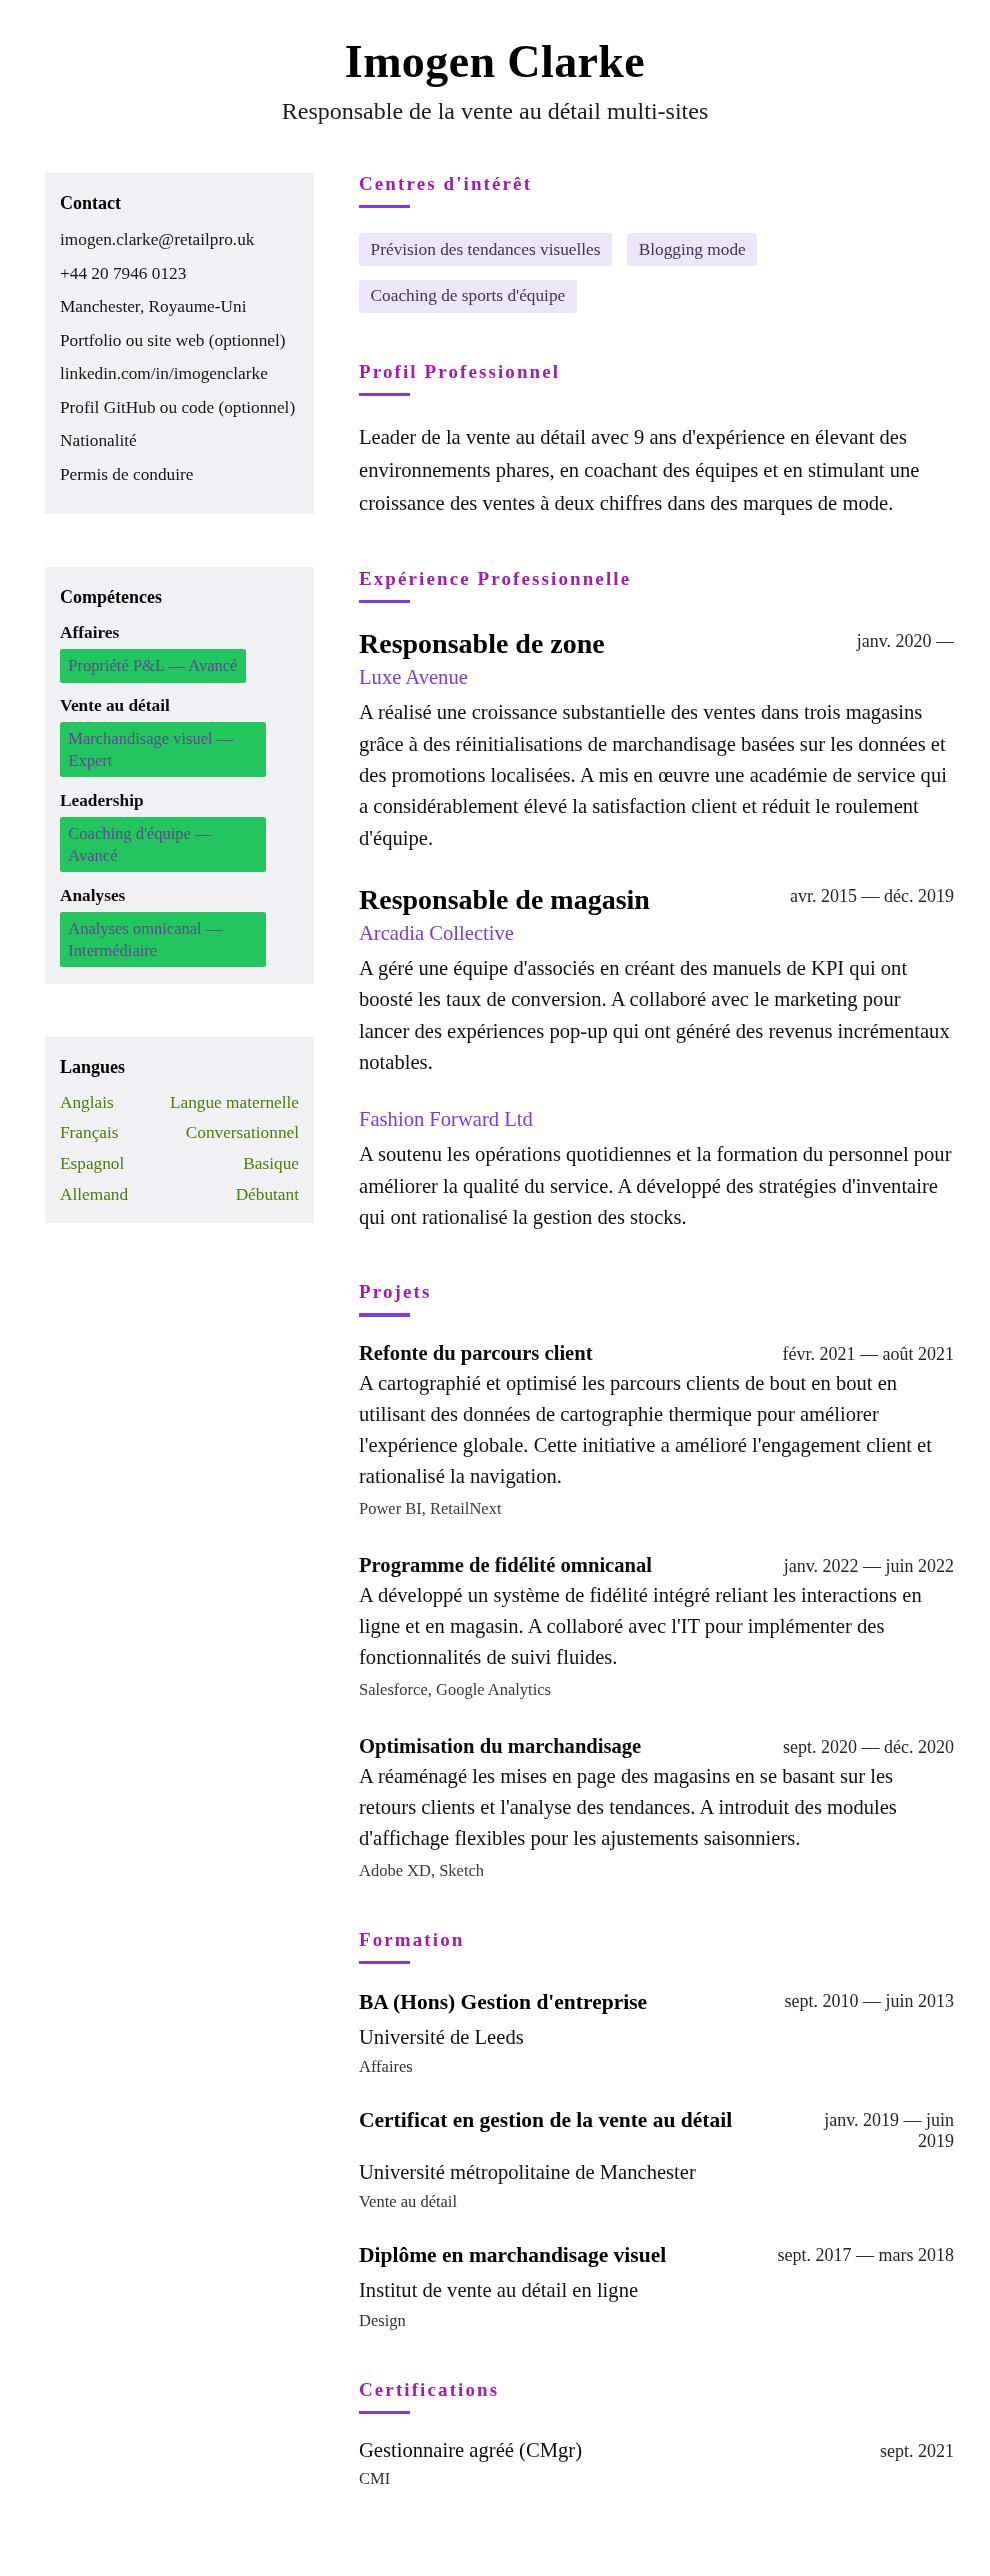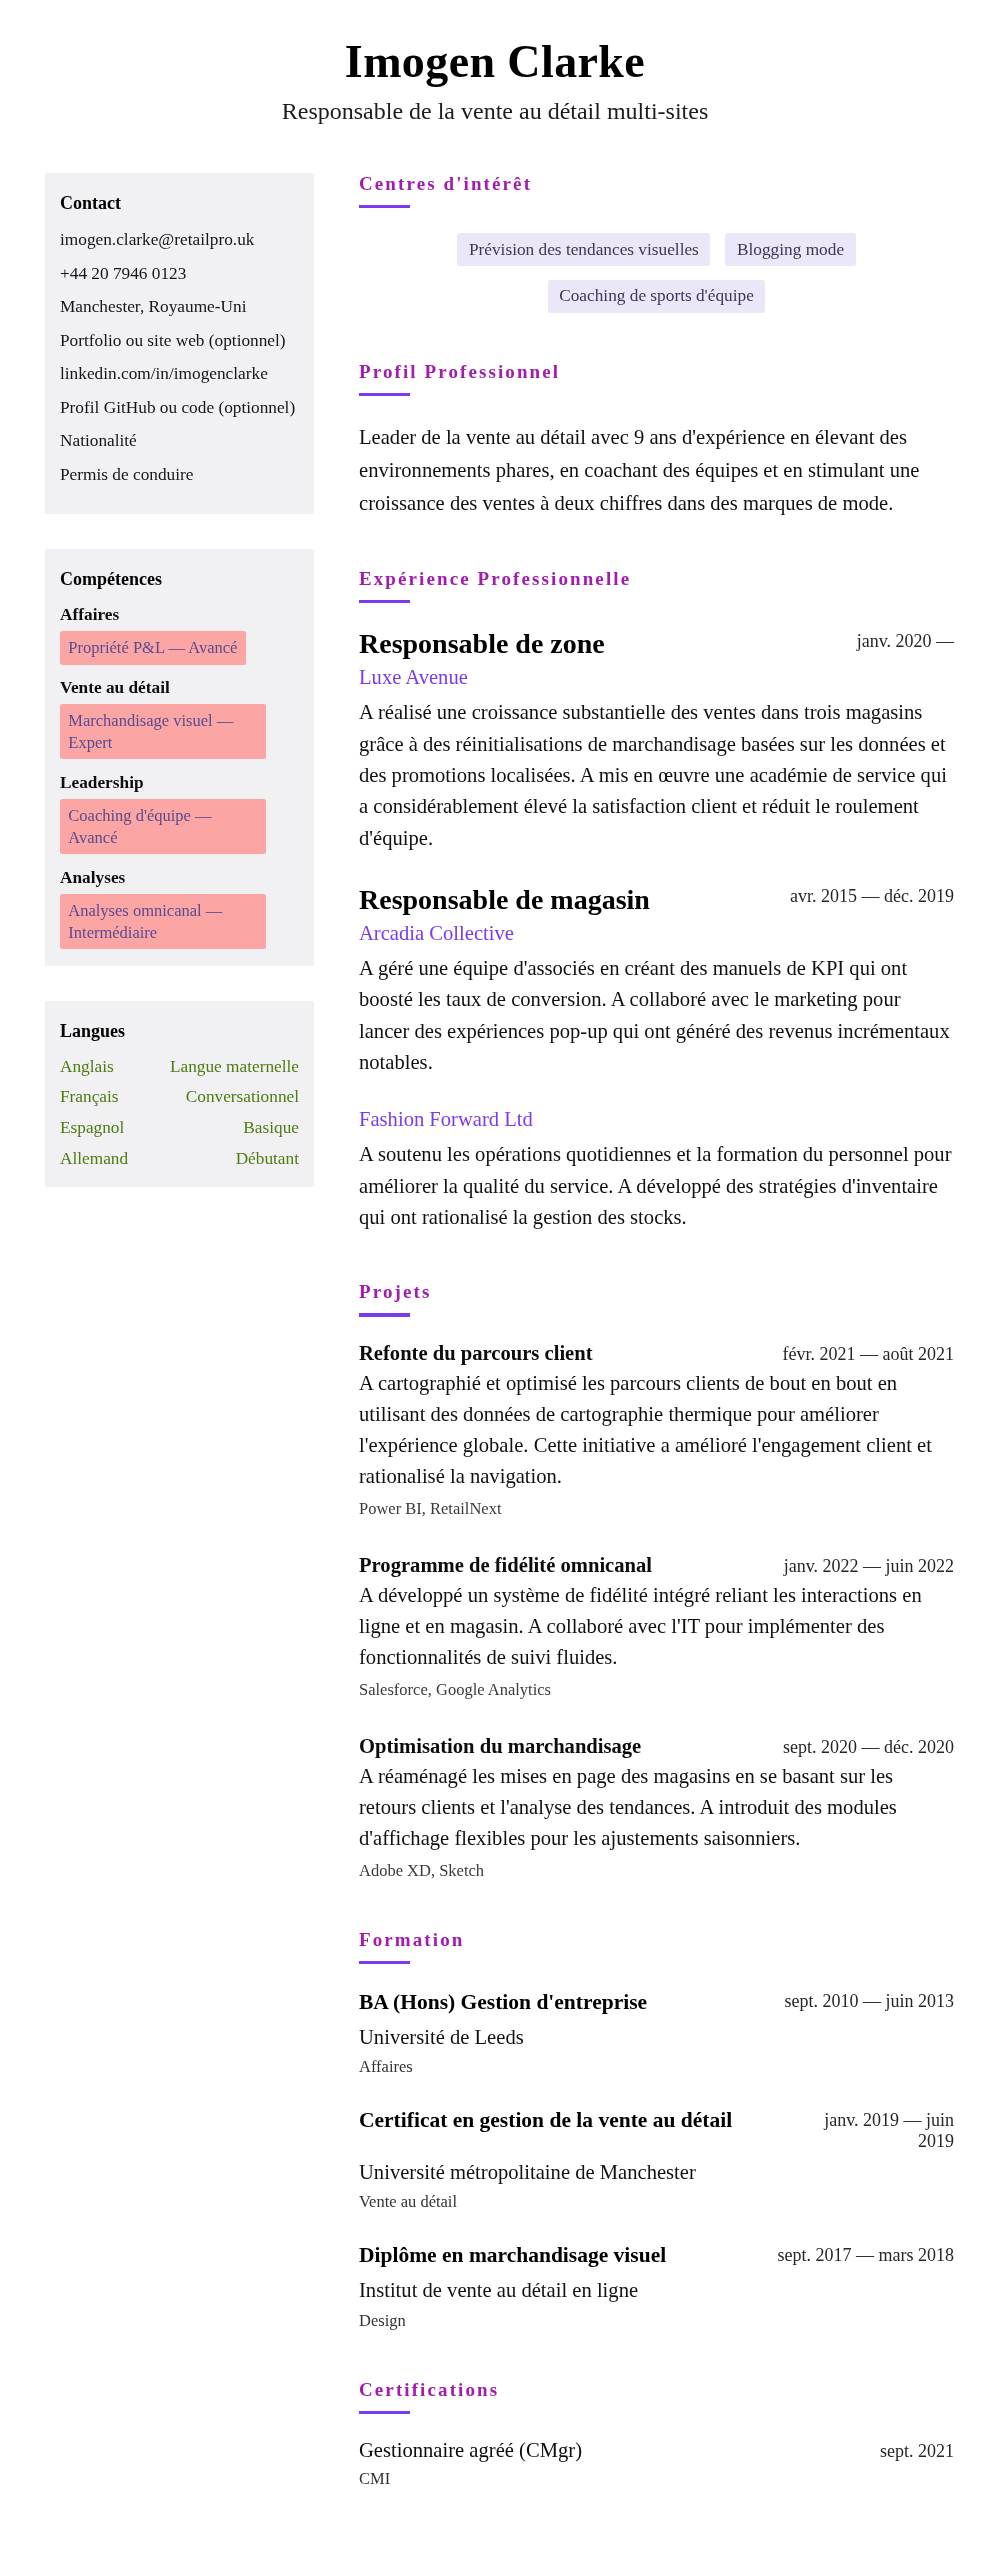--- a/index.html
+++ b/index.html
@@ -9,45 +9,45 @@
     font-family:"Liberation Serif","DejaVu Serif",serif;
     color:#111111;
   }
   
   .header { text-align:center; padding-top:35px; }
   .name { font-size:46px; font-weight:bold; letter-spacing:0.4px; color:#000; }
   .subtitle { font-size:24px; margin-top:10px; color:#1c1c1c; }
 
   
   .content { display:flex; align-items:flex-start; gap:45px; padding:48px 36px 58px 45px; }
-  .sidebar { width:269px; flex-shrink:0; display:flex; flex-direction:column; gap:35px; }
+  .sidebar { width:269px; flex-shrink:0; display:flex; flex-direction:column; gap:53px; }
   .main { flex:1; min-width:0; }
 
   
   .side-box { background:#f1f1f4; padding:20px 15px 16.5px 15px; }
   .side-heading { font-size:18px; font-weight:bold; color:#000; margin-bottom:15px; }
   .contact-item { font-size:17.3px; line-height:1.32; margin-bottom:10.7px; color:#161616; }
   .skill-cat { font-size:17.3px; font-weight:bold; margin:13.2px 0 6.6px 0; color:#0d0d0d; }
   .skill-cat:first-of-type { margin-top:0; }
   .skill-pill {
     display:inline-block; max-width:206px;
-    background:#fca5a5; color:#5a4b8f;
+    background:#22c55e; color:#5a4b8f;
     font-size:16.5px; line-height:1.32;
     padding:5.8px 8.3px; border-radius:2.5px;
   }
   .lang-row { display:flex; justify-content:space-between; align-items:baseline; gap:10px; font-size:17.3px; margin-bottom:10.7px; color:#4d7c0f; }
   .lang-row:last-child { margin-bottom:1.7px; }
   .lang-level { text-align:right; }
 
   
   .section { margin-bottom:48px; }
   .sec-heading { color:#a21caf; font-size:19px; font-weight:bold; letter-spacing:2.1px; }
   .sec-underline { width:51px; height:3.3px; background:#7c3aed; margin:10px 0 25px 0; }
 
-  .tags { display:flex; flex-wrap:wrap; gap:13.2px 15px;justify-content:center; }
+  .tags { display:flex; flex-wrap:wrap; gap:13.2px 15px; }
   .tag { background:#ece7f8; color:#3e3658; font-size:17.3px; padding:6.6px 11.6px; border-radius:2.5px; }
 
   .profile-text { font-size:20.6px; line-height:1.6; color:#101010; }
 
   .entry { margin-bottom:30px; }
   .entry:last-child { margin-bottom:0; }
   .entry-head { display:flex; justify-content:space-between; align-items:flex-start; gap:20px; }
   .entry-title { font-size:28px; font-weight:bold; color:#000; }
   .entry-dates { font-size:18px; color:#262626; text-align:right; flex-shrink:0; padding-top:2.5px; }
   .entry-dates.narrow { flex-shrink:1; max-width:157px; }

